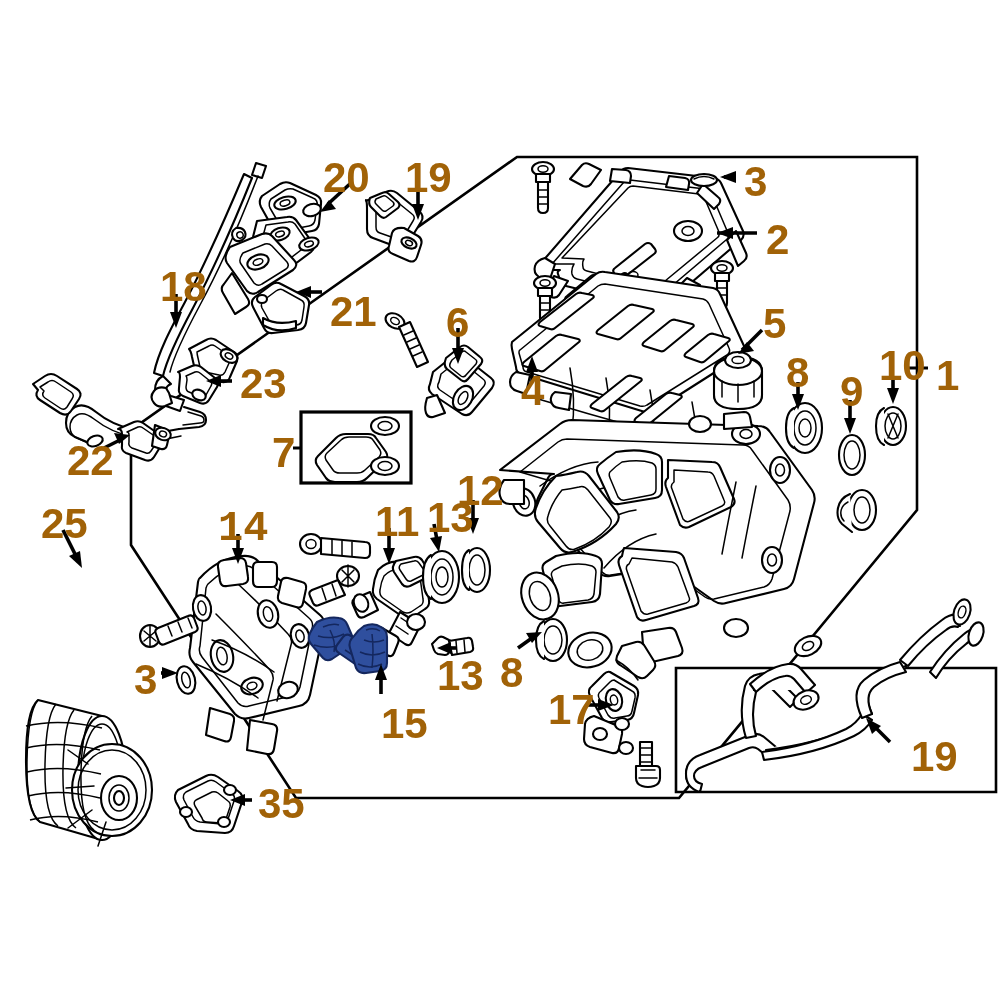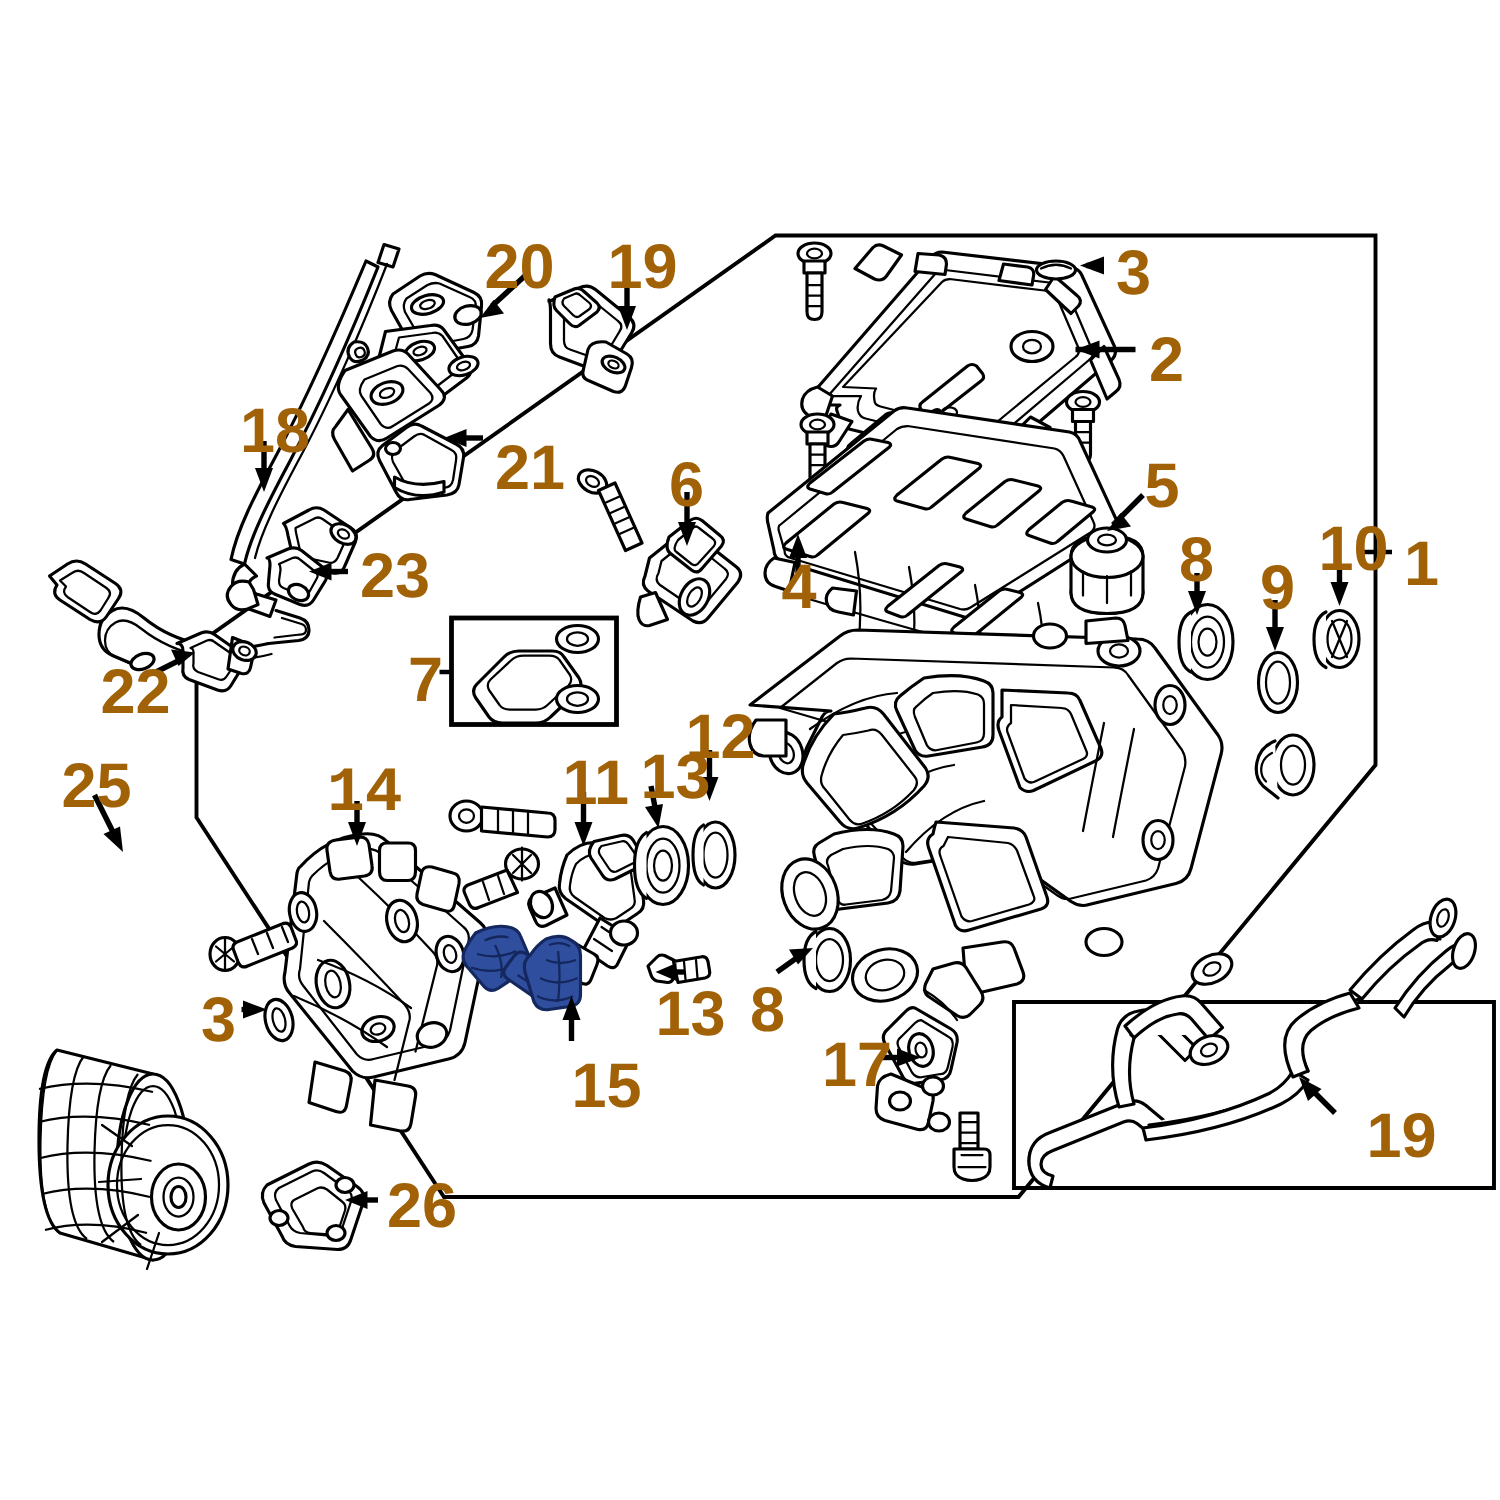--- a/index.html
+++ b/index.html
@@ -547,16 +547,16 @@
       <div class="callout sz-l" style="left: 437px; top: 655px;">13</div>
       <div class="callout sz-l" style="left: 548px; top: 689px;">17</div>
       <div class="callout sz-l" style="left: 160px; top: 266px;">18</div>
       <div class="callout sz-l" style="left: 895px; top: 736px; margin-left: 16px;">19</div>
       <div class="callout sz-l" style="left: 323px; top: 157px;">20</div>
       <div class="callout sz-l" style="left: 330px; top: 291px;">21</div>
       <div class="callout sz-l" style="left: 67px; top: 440px;">22</div>
       <div class="callout sz-l" style="left: 240px; top: 363px;">23</div>
       <div class="callout sz-l" style="left: 405px; top: 157px;">19</div>
       <div class="callout sz-l" style="left: 41px; top: 503px;">25</div>
-      <div class="callout sz-l" style="left: 258px; top: 783px;">26</div>
+      <div class="callout sz-l" style="left: 258px; top: 783px;">35</div>
     </div>
 
 </div>
 
 </body></html>

